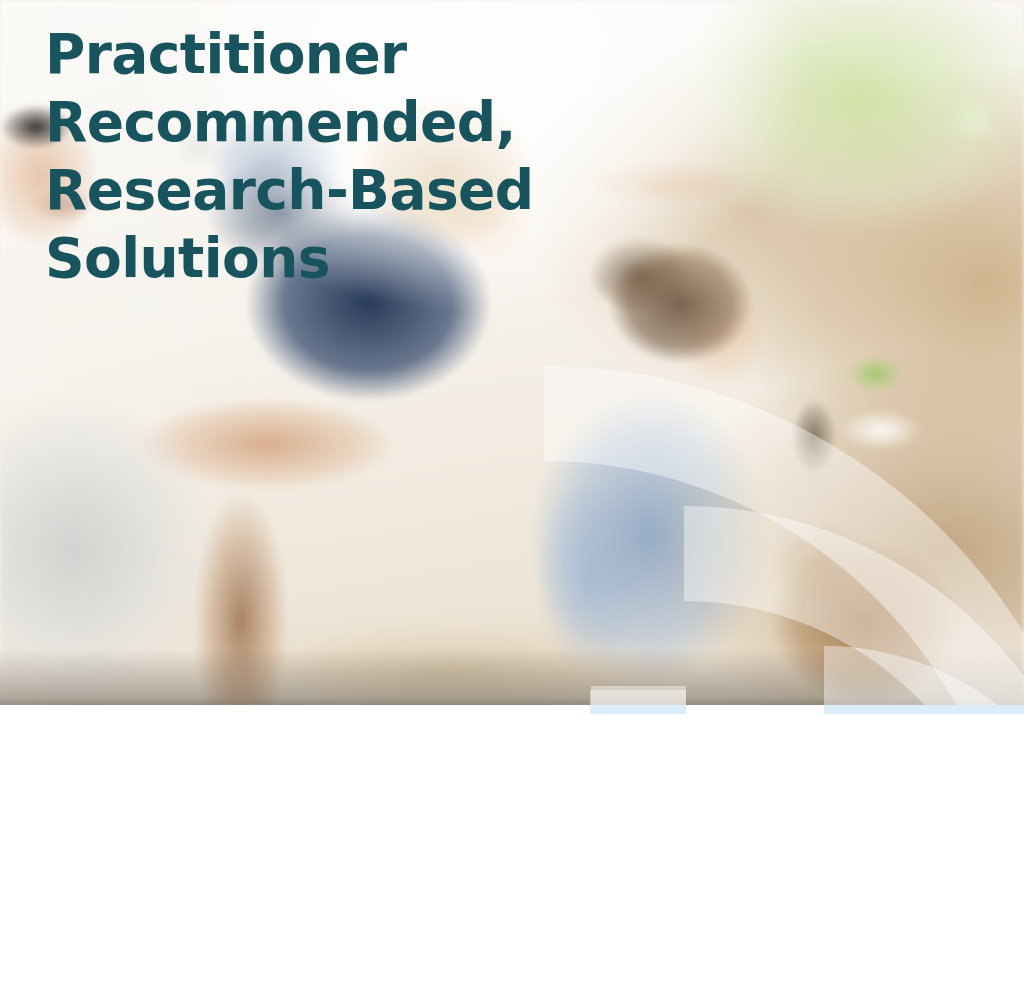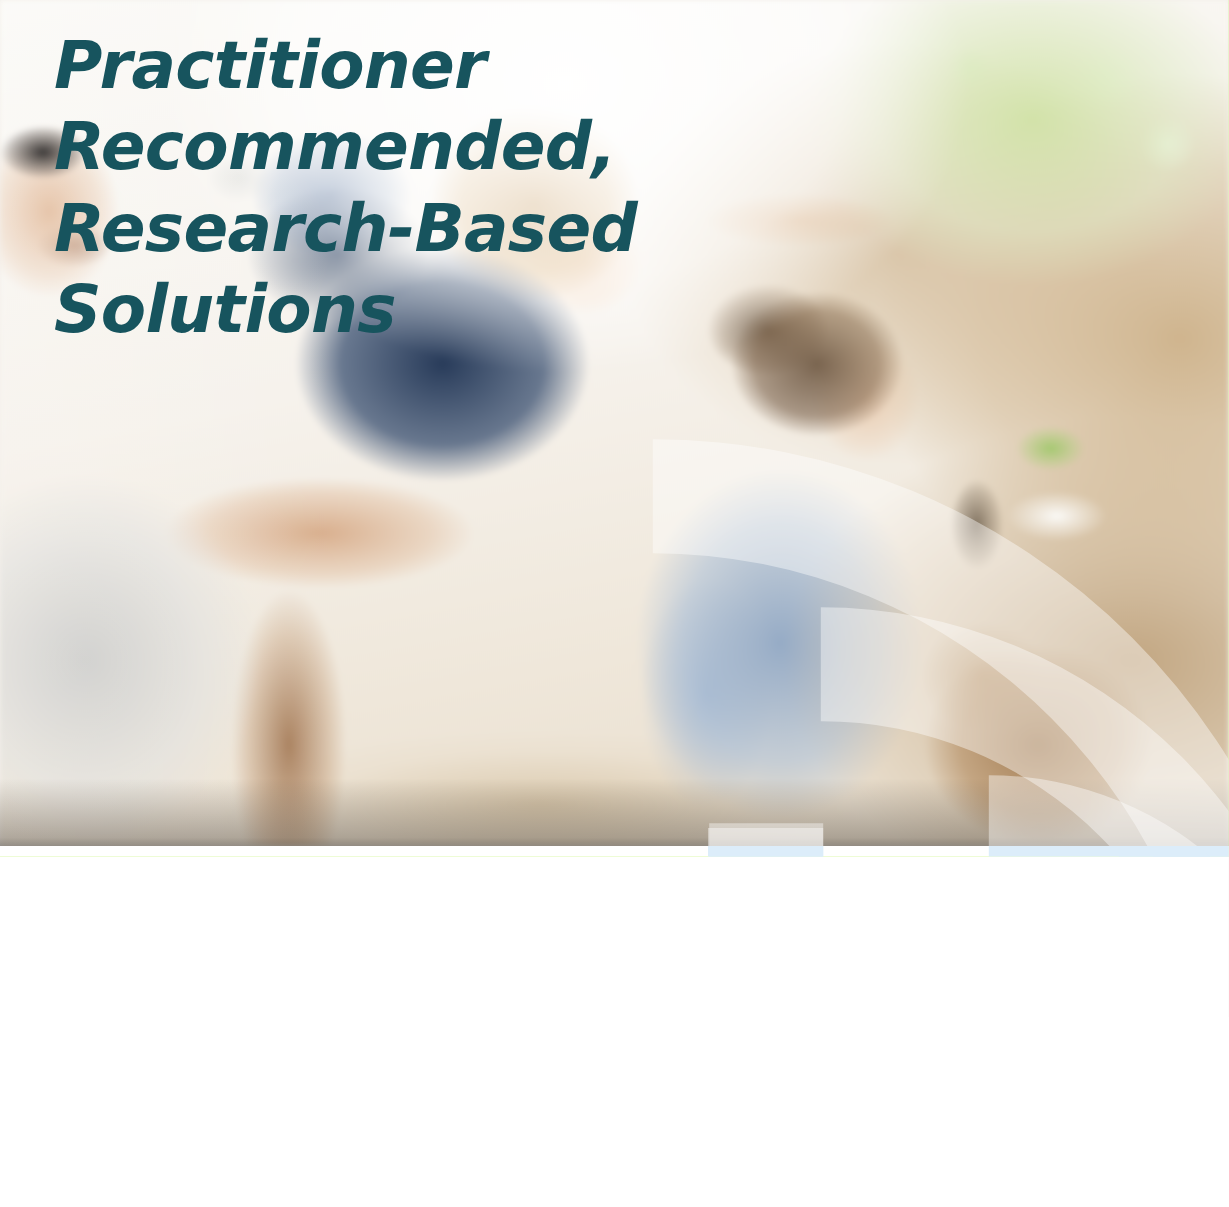--- a/index.html
+++ b/index.html
@@ -10,22 +10,21 @@
   }
   body {
     font-family: "Liberation Sans", sans-serif;
   }
 
   .poster {
     position: relative;
     width: 1024px;
     height: 714px;
     overflow: hidden;
-    background: #bef264;
-    font-style: italic;
+    background: #fef9c3;
   }
 
   
   .photo {
     position: absolute;
     left: 0;
     top: 0;
     width: 1024px;
     height: 705px;
     overflow: hidden;

